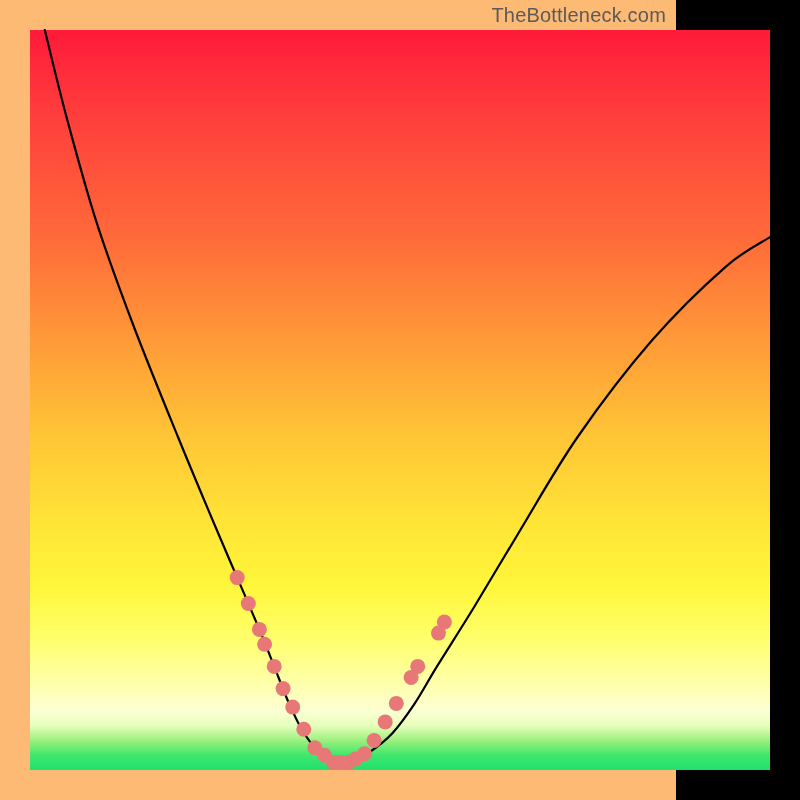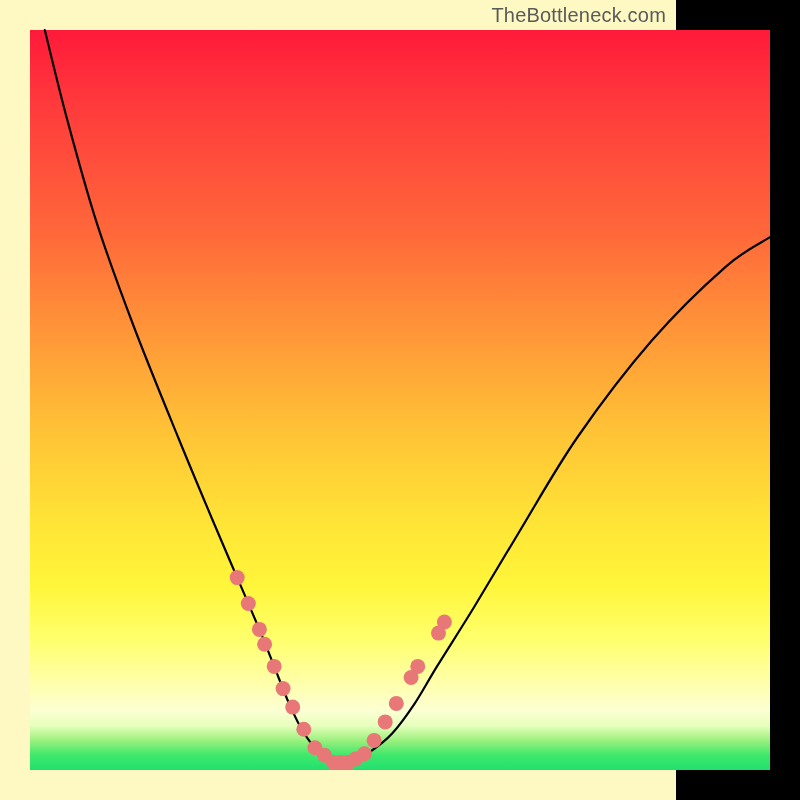--- a/index.html
+++ b/index.html
@@ -10,21 +10,21 @@
     background: #000;
     overflow: hidden;
     font-family: Arial, Helvetica, sans-serif;
   }
   .frame {
     position: absolute;
     top: 0;
     left: 0;
     width: 676px;
     height: 800px;
-    background: #fef9c3;
+    background: #fdba74;
   }
   .plot-area {
     position: absolute;
     top: 30px;
     left: 30px;
     width: 740px;
     height: 740px;
     
     background: linear-gradient(
       to bottom,

